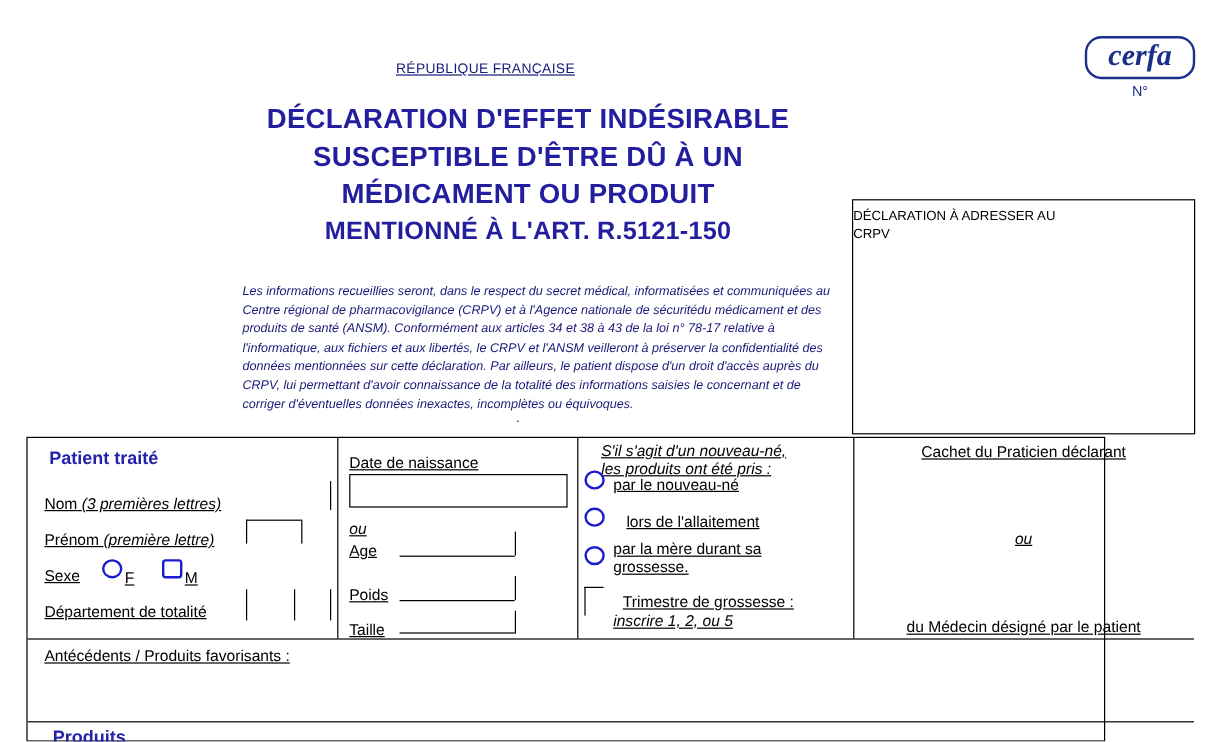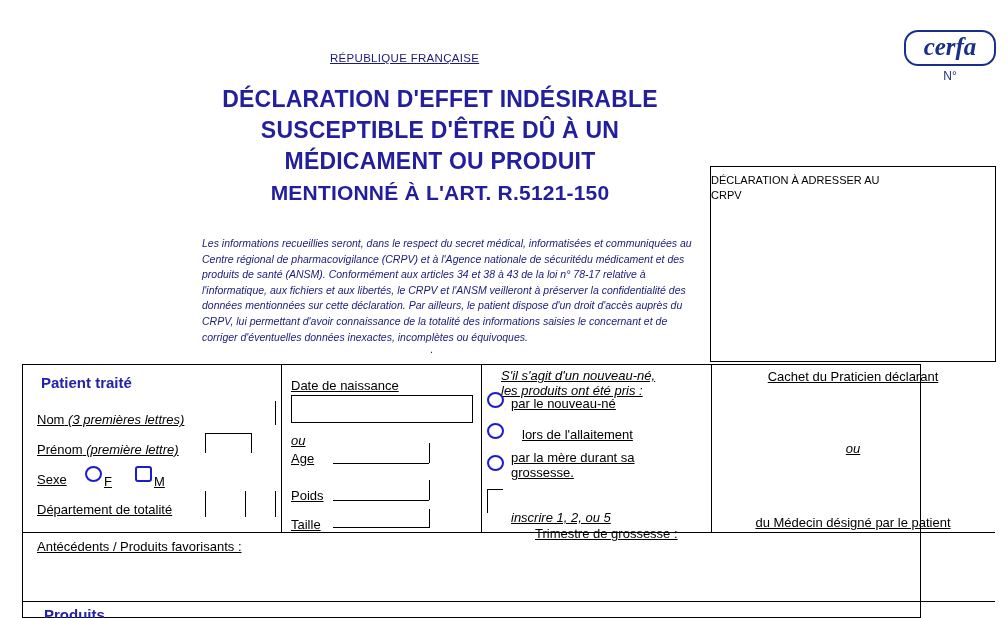--- a/index.html
+++ b/index.html
@@ -320,21 +320,21 @@
     <div class="cell-label" style="left:488px; top:62px;margin-left:11px;">lors de l'allaitement</div>
 
     <span class="oval" style="position:absolute; left:464px; top:90px;"></span>
     <div class="cell-label" style="left:488px; top:85px;">
       <div>par la mère durant sa</div>
       <div>grossesse.</div>
     </div>
 
     <div class="tick" style="left:464px; top:124px; height:24px;"></div>
     <div class="underline" style="left:464px; top:124px; width:16px;"></div>
-    <div class="cell-label" style="left:512px; top:129px;margin-top:32px;">Trimestre de grossesse :</div>
+    <div class="cell-label" style="left:496px; top:129px;">Trimestre de grossesse :</div>
     <div class="cell-label it" style="left:488px; top:145px;">inscrire 1, 2, ou 5</div>
 
     <div class="cell-label" style="left:688px; top:4px; width:284px; text-align:center;">Cachet du Praticien déclarant</div>
     <div class="cell-label it" style="left:688px; top:76px; width:284px; text-align:center;">ou</div>
     <div class="cell-label" style="left:688px; top:150px; width:284px; text-align:center;">du Médecin désigné par le patient</div>
 
     <div class="cell-label" style="left:14px; top:174px;">Antécédents / Produits favorisants :</div>
 
   </div>
 

